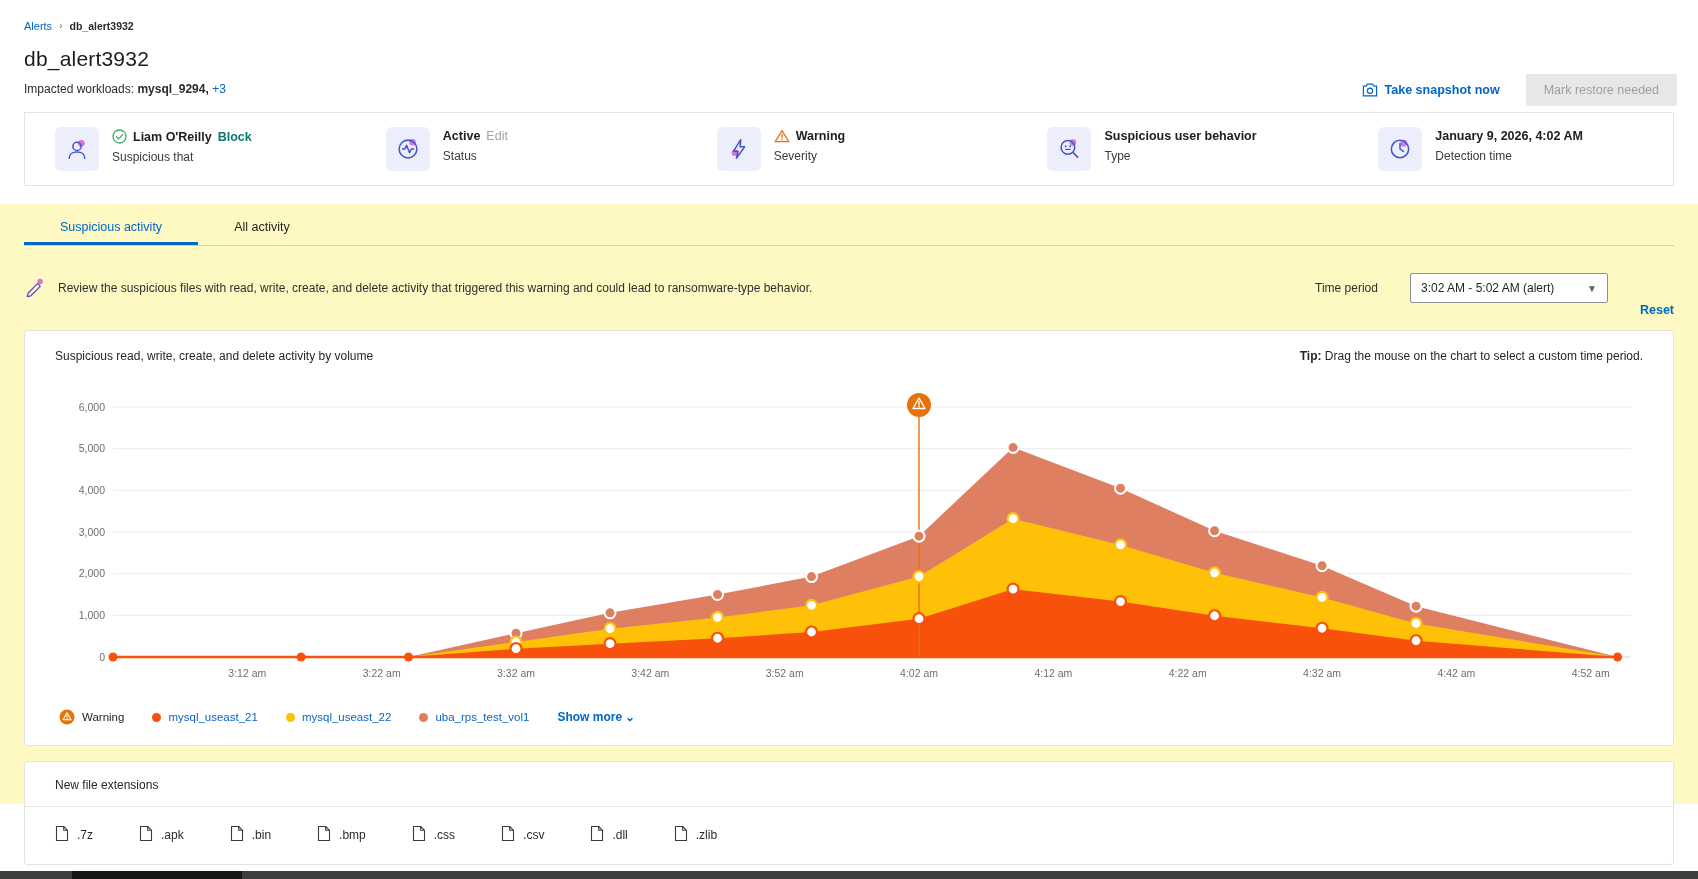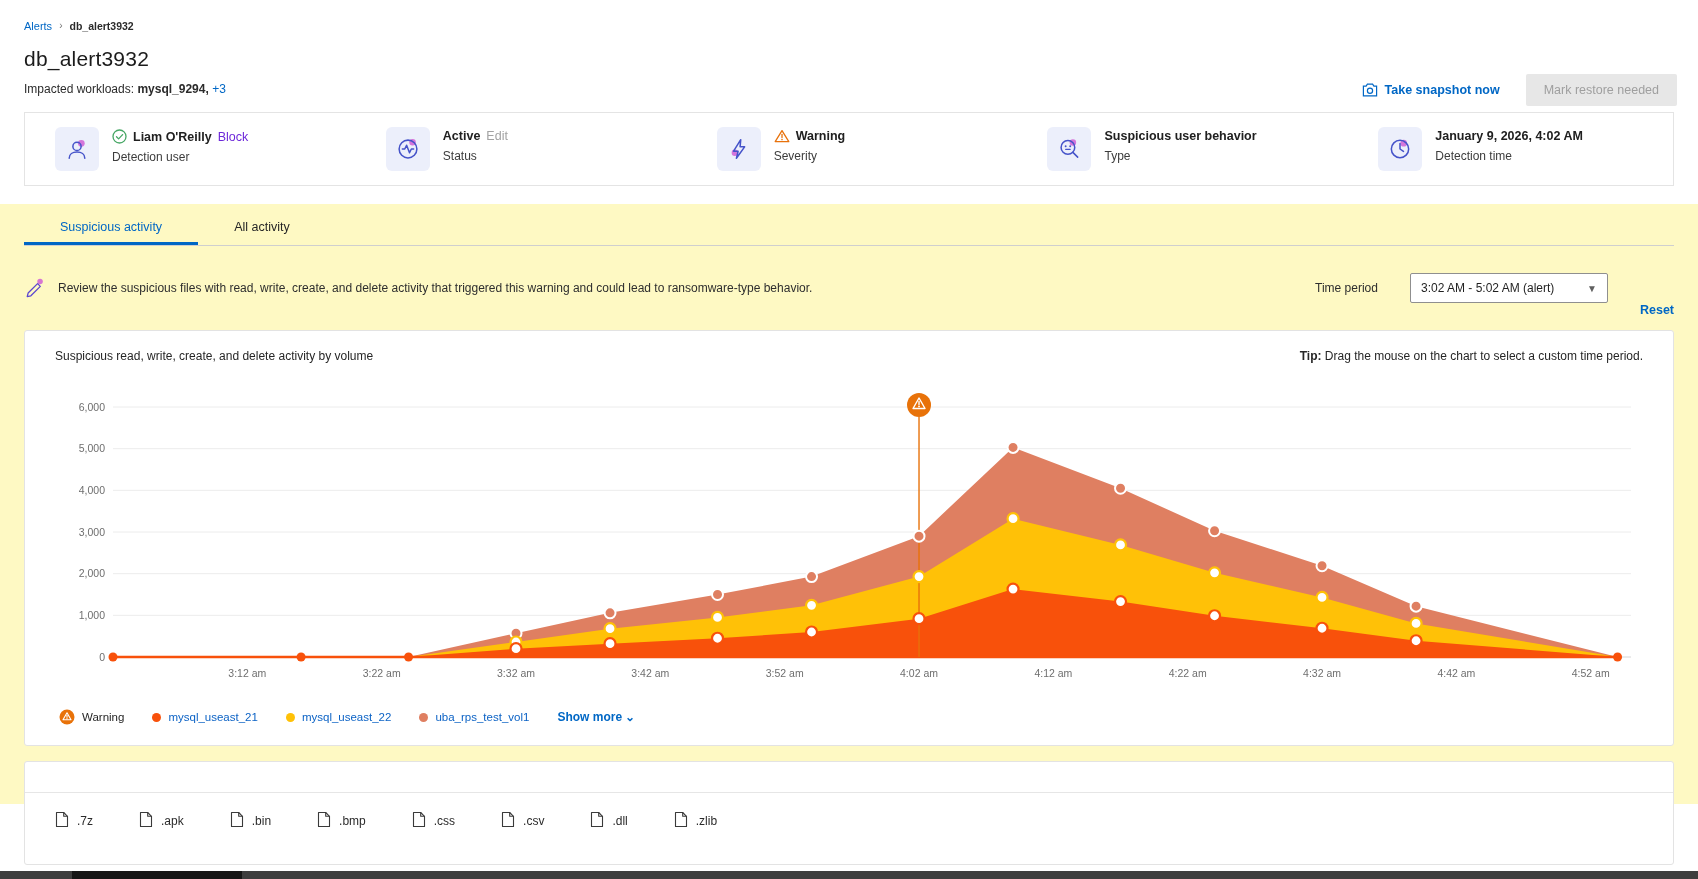--- a/index.html
+++ b/index.html
@@ -19,21 +19,21 @@
   .header-actions { position:absolute; top:74px; right:21px; display:flex; align-items:center; gap:26px; }
   .snapshot-link { display:flex; align-items:center; gap:7px; color:#0067C5; font-size:12.5px; font-weight:bold; cursor:pointer; }
   .btn-disabled { background:#e7e7e7; color:#9f9f9f; font-size:12.5px; padding:9px 18px; border:none; border-radius:2px; min-width:150px; }
 
   
   .summary-bar { margin:16px 24px 0 24px; background:#fff; border:1px solid #e4e4e4; display:flex; align-items:center; padding:14px 30px; height:74px; }
   .sum-card { display:flex; align-items:flex-start; gap:13px; flex:1; }
   .icon-tile { width:44px; height:44px; background:#eceffb; border-radius:6px; display:flex; align-items:center; justify-content:center; flex:none; }
   .sum-text .line1 { font-size:12.5px; font-weight:bold; color:#202020; display:flex; align-items:center; gap:6px; margin-top:2px; }
   .sum-text .line2 { font-size:12px; color:#3c3c3c; margin-top:6px; font-weight:400; }
-  .inline-action { color:#6d28d9; font-weight:normal; cursor:pointer; }
+  .inline-action { color:#0f766e; font-weight:bold; cursor:pointer; }
   .inline-action.disabled { color:#a2a2a2; cursor:default; font-weight:400; }
 
   
   .gray-zone { background:#fef9c3; margin-top:18px; padding:6px 24px 0 24px; height:calc(879px - 279px); }
 
   .tabs { display:flex; border-bottom:1px solid #cfcfcf; }
   .tab { font-size:12.5px; padding:10px 36px 11px 36px; color:#262626; cursor:pointer; }
   .tab.active { color:#0067C5; border-bottom:3px solid #0067C5; padding-bottom:8px; }
 
   .review-row { display:flex; align-items:center; margin-top:13px; gap:12px; }
@@ -110,21 +110,21 @@
     </div>
     <div class="sum-text">
       <div class="line1">
         <svg width="15" height="15" viewBox="0 0 15 15">
           <circle cx="7.5" cy="7.5" r="6.5" fill="none" stroke="#47a765" stroke-width="1.3"></circle>
           <path d="M4.5 7.8 L6.6 9.9 L10.6 5.6" fill="none" stroke="#47a765" stroke-width="1.3" stroke-linecap="round" stroke-linejoin="round"></path>
         </svg>
         <span>Liam O'Reilly</span>
         <span class="inline-action">Block</span>
       </div>
-      <div class="line2">Detection user</div>
+      <div class="line2">Suspicious that</div>
     </div>
   </div>
 
   <div class="sum-card">
     <div class="icon-tile">
       <svg width="26" height="26" viewBox="0 0 24 24">
         <circle cx="16.2" cy="5.8" r="3" fill="#d05fd5" opacity="0.85"></circle>
         <circle cx="12" cy="12" r="8.2" fill="none" stroke="#4553c9" stroke-width="1.4"></circle>
         <path d="M6.8 12 L9 12 L10.7 8.5 L13.4 15.4 L15.1 12 L17.2 12" fill="none" stroke="#4553c9" stroke-width="1.4" stroke-linecap="round" stroke-linejoin="round"></path>
       </svg>
@@ -319,20 +319,21 @@
         <span class="lbl">uba_rps_test_vol1</span>
       </div>
       <div class="show-more">
         <span>Show more</span>
         <span>⌄</span>
       </div>
     </div>
   </div>
 
   <div class="ext-card">
+    <div class="ext-title">New file extensions</div>
     <hr class="ext-divider">
     <div class="ext-row">
       <div class="ext-chip">
           <span class="fi"><svg width="14" height="17" viewBox="0 0 14 17">
               <path d="M1.5 1.5 L8.7 1.5 L12.5 5.3 L12.5 15.5 L1.5 15.5 Z" fill="#fff" stroke="#3a3a3a" stroke-width="1.1" stroke-linejoin="round"></path>
               <path d="M8.7 1.5 L8.7 5.3 L12.5 5.3" fill="none" stroke="#3a3a3a" stroke-width="1.1" stroke-linejoin="round"></path>
             </svg></span>
           <span>.7z</span>
         </div>
       <div class="ext-chip">

